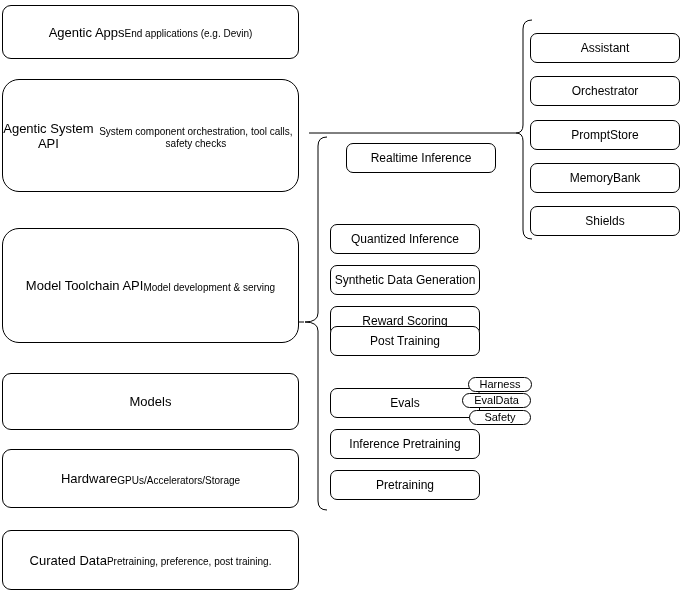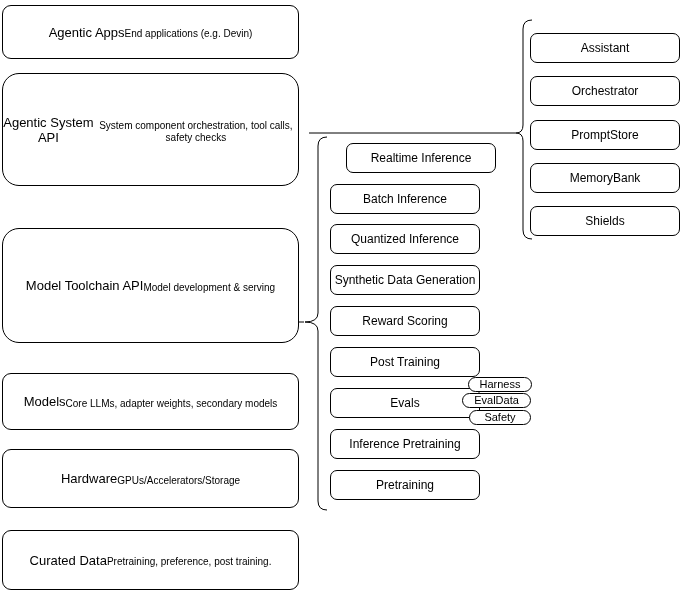--- a/index.html
+++ b/index.html
@@ -31,40 +31,40 @@
     flex-direction: row;
     align-items: center;
     justify-content: center;
     text-align: center;
   }
   .stack { left: 2px; width: 297px; border-radius: 9px; }
   .stack.big { border-radius: 17px; }
   .stack .title { font-size: 13px; line-height: 15px; }
   .stack .subtitle { font-size: 10px; line-height: 12px; margin-top: 4px; }
   #box-agentic-apps        { top: 5px;   height: 54px; }
-  #box-agentic-system-api  { top: 73px;  height: 113px; }
+  #box-agentic-system-api  { top: 79px;  height: 113px; }
   #box-model-toolchain-api { top: 228px; height: 115px; }
   #box-models              { top: 373px; height: 57px; }
   #box-hardware            { top: 449px; height: 59px; }
   #box-curated-data        { top: 530px; height: 60px; }
 
   .node {
     width: 150px;
     height: 30px;
     border-radius: 7px;
     font-size: 12px;
   }
   .mid  { left: 330px; }
   .rgt  { left: 530px; }
   #node-realtime-inference      { top: 143px; margin-left: 16px; }
   #node-batch-inference         { top: 184px; }
   #node-quantized-inference     { top: 224px; }
   #node-synthetic-data          { top: 265px; }
   #node-reward-scoring          { top: 306px; }
-  #node-post-training           { top: 347px; text-align: right; }
+  #node-post-training           { top: 326px; text-align: right; }
   #node-evals                   { top: 388px; }
   #node-continual-pretraining   { top: 429px; }
   #node-pretraining             { top: 470px; }
 
   #node-assistant    { top: 33px; }
   #node-orchestrator { top: 76px; }
   #node-promptstore  { top: 120px; }
   #node-memorybank   { top: 163px; }
   #node-shields      { top: 206px; }
 
@@ -106,38 +106,34 @@
     <div class="subtitle">System component orchestration, tool calls, safety checks</div>
   </div>
 
   <div class="box stack big" id="box-model-toolchain-api">
     <div class="title">Model Toolchain API</div>
     <div class="subtitle">Model development &amp; serving</div>
   </div>
 
   <div class="box stack" id="box-models">
     <div class="title">Models</div>
-    <div class="subtitle">Core LLMs, adapter weights, secondary models</div>
   </div>
 
   <div class="box stack" id="box-hardware">
     <div class="title">Hardware</div>
     <div class="subtitle">GPUs/Accelerators/Storage</div>
   </div>
 
   <div class="box stack" id="box-curated-data">
     <div class="title">Curated Data</div>
     <div class="subtitle">Pretraining, preference, post training.</div>
   </div>
 
   <div class="box node mid" id="node-realtime-inference">
     <span>Realtime Inference</span>
-  </div>
-  <div class="box node mid" id="node-batch-inference">
-    <span>Batch Inference</span>
   </div>
   <div class="box node mid" id="node-quantized-inference">
     <span>Quantized Inference</span>
   </div>
   <div class="box node mid" id="node-synthetic-data">
     <span>Synthetic Data Generation</span>
   </div>
   <div class="box node mid" id="node-reward-scoring">
     <span>Reward Scoring</span>
   </div>

